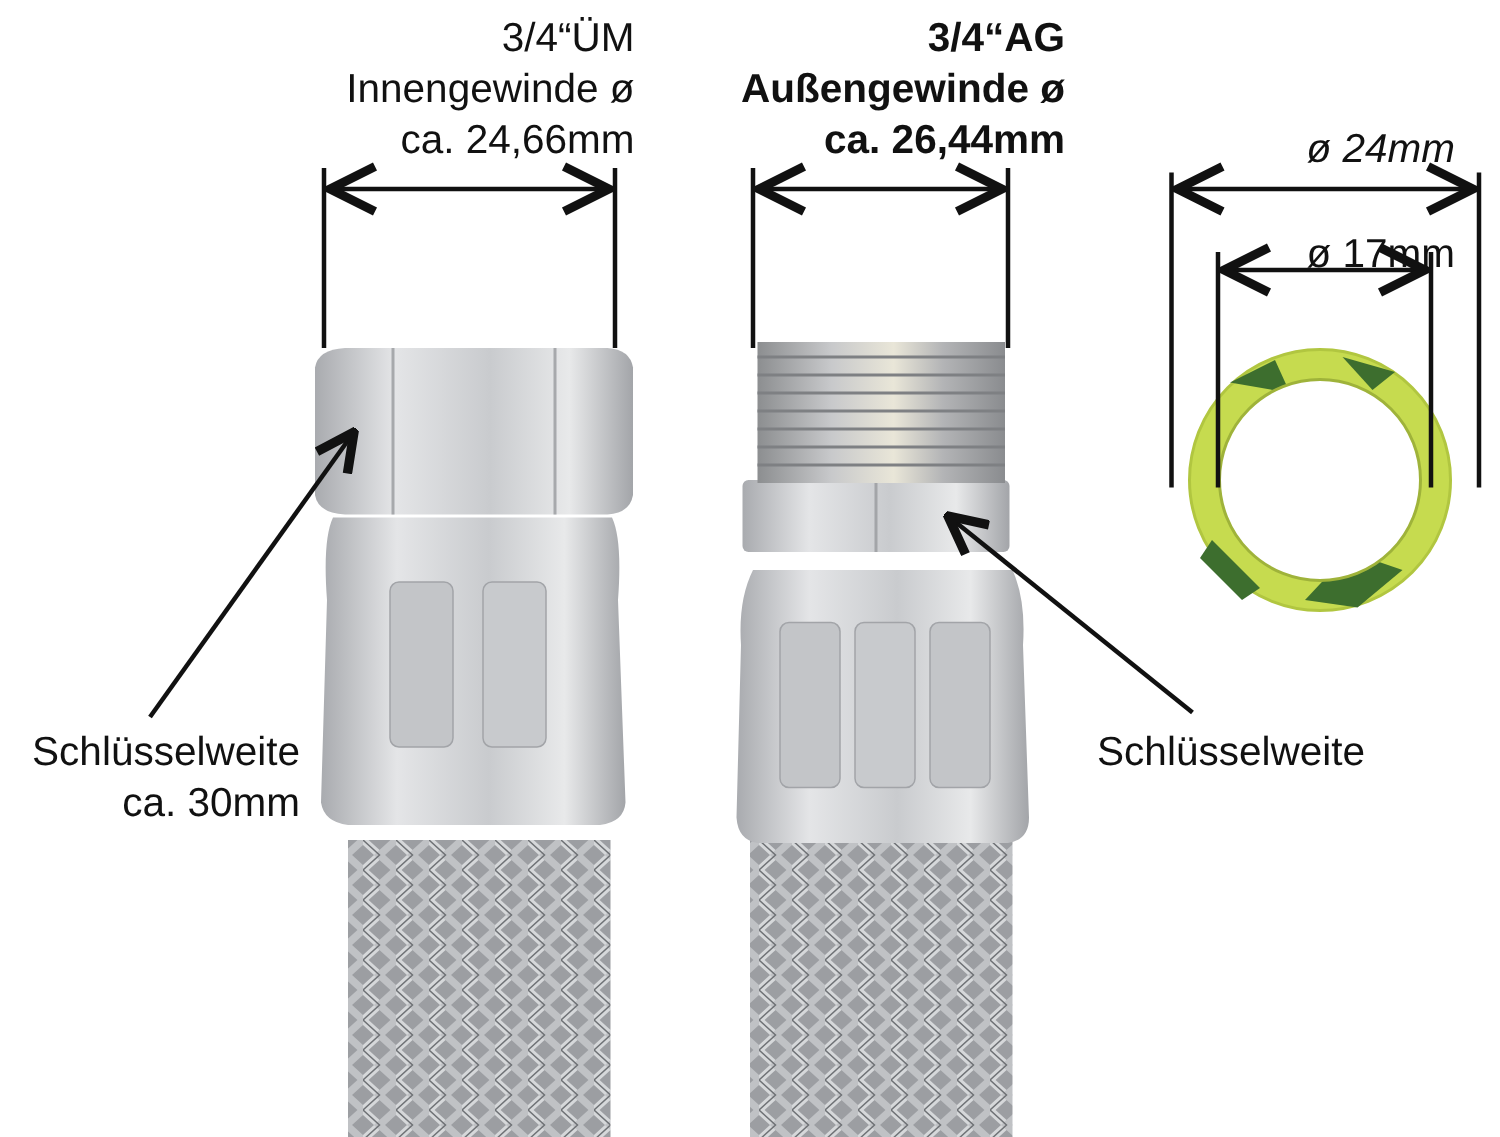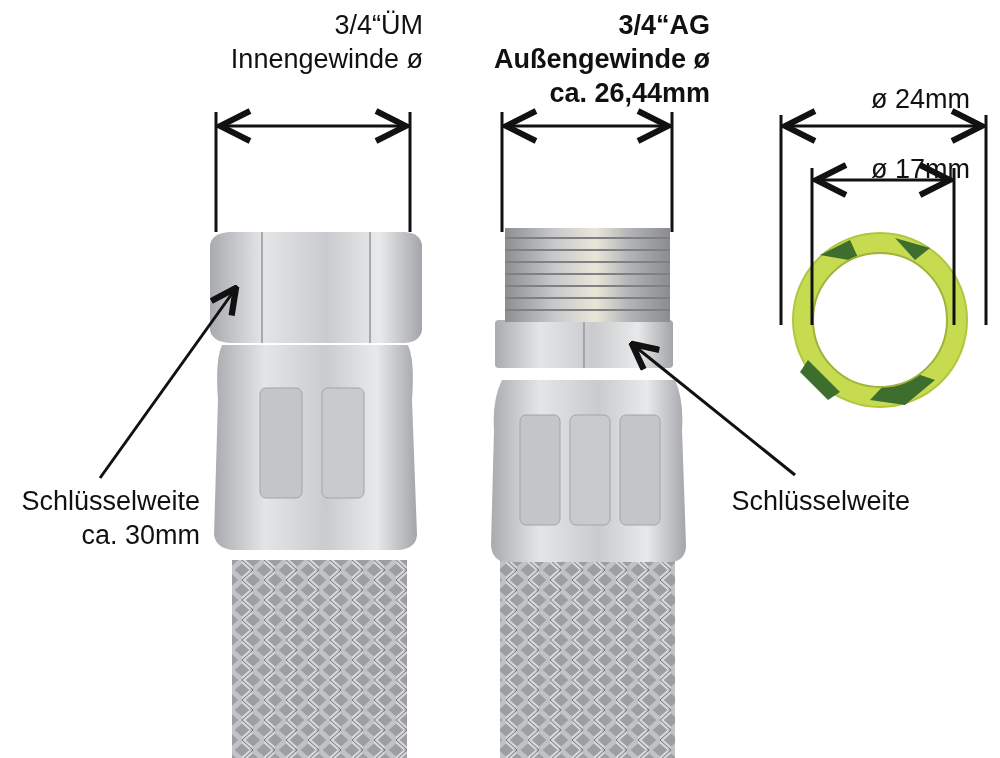--- a/index.html
+++ b/index.html
@@ -101,29 +101,30 @@
     <line x1="816" y1="180" x2="950" y2="180" marker-start="url(#arrowStart)" marker-end="url(#arrowEnd)"></line>
 
     <line x1="100" y1="478" x2="236" y2="288" marker-end="url(#arrowHead)"></line>
     <line x1="795" y1="475" x2="632" y2="344" marker-end="url(#arrowHead)"></line>
   </g>
 </svg>
 
 <div class="label" style="left:203px;top:8px;width:220px;">
   <span>3/4“ÜM</span>
   <span>Innengewinde ø</span>
+  <span>ca. 24,66mm</span>
 </div>
 
 <div class="label" style="left:480px;top:8px;width:230px;font-weight:bold;">
   <span>3/4“AG</span>
   <span>Außengewinde ø</span>
   <span>ca. 26,44mm</span>
 </div>
 
-<div class="label" style="left:800px;top:82px;width:170px;">ø  24mm</div>
+<div class="label" style="left:800px;top:82px;width:170px;font-style:italic;">ø  24mm</div>
 <div class="label" style="left:800px;top:152px;width:170px;">ø  17mm</div>
 
 <div class="label" style="left:0px;top:484px;width:200px;">
   <span>Schlüsselweite</span>
   <span>ca. 30mm</span>
 </div>
 
 <div class="label" style="left:700px;top:484px;width:210px;">
   <span>Schlüsselweite</span>
 </div>

